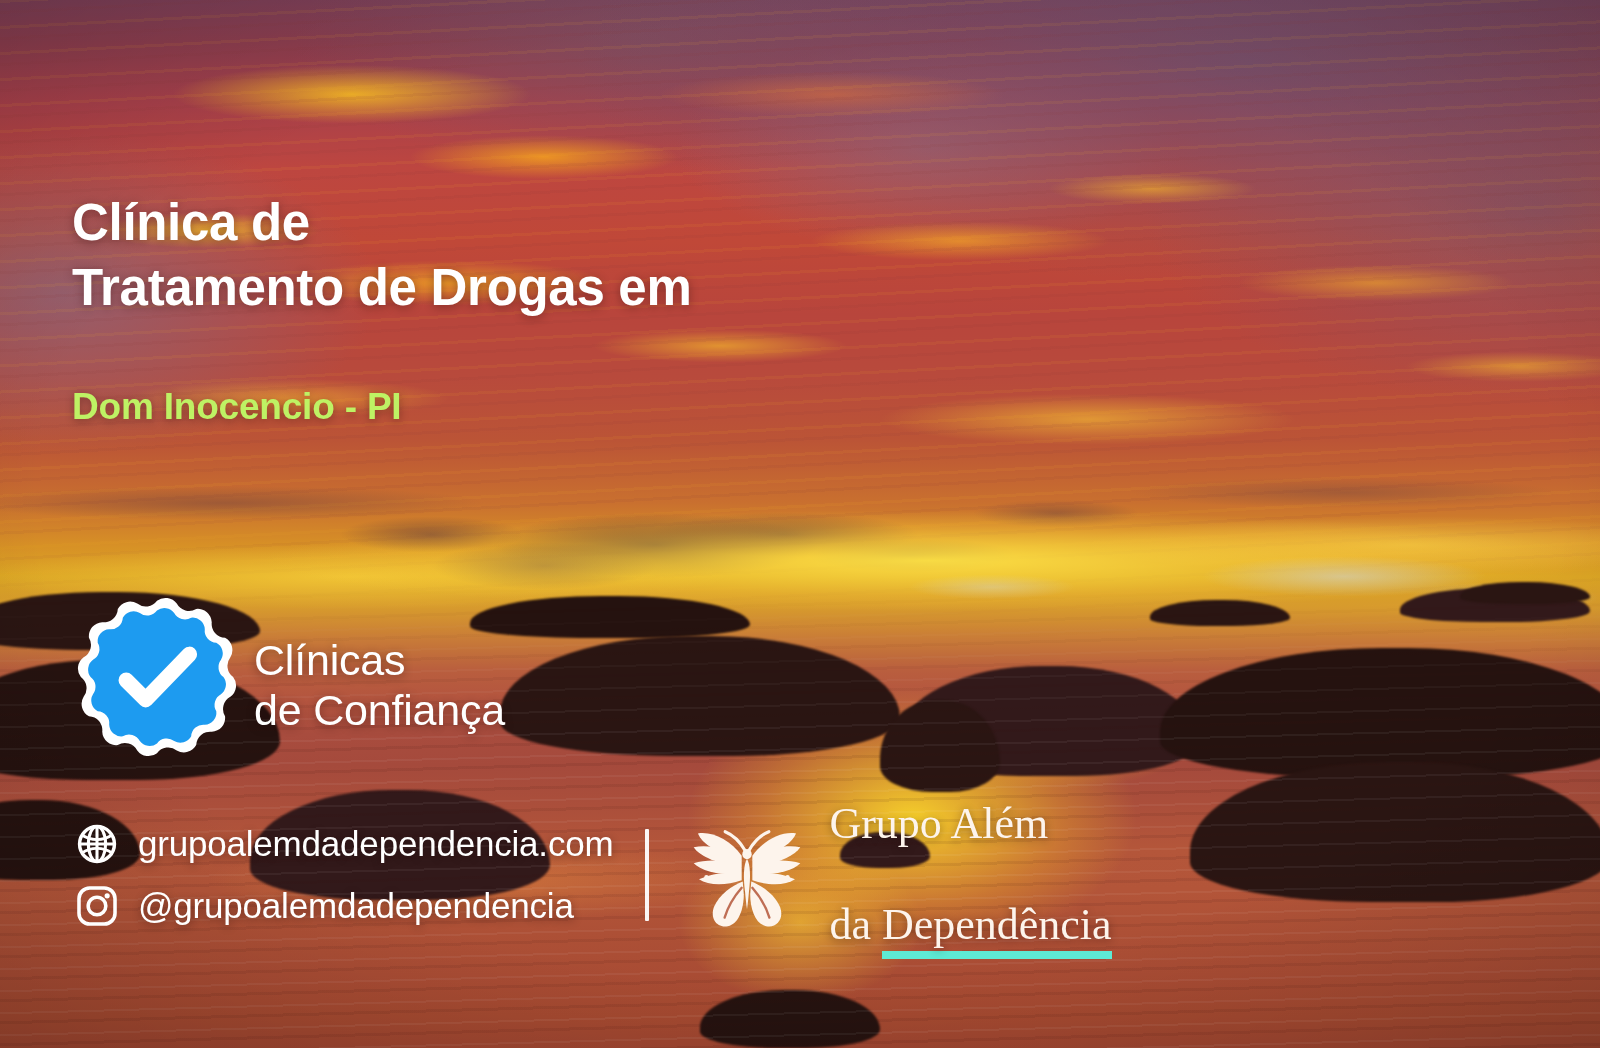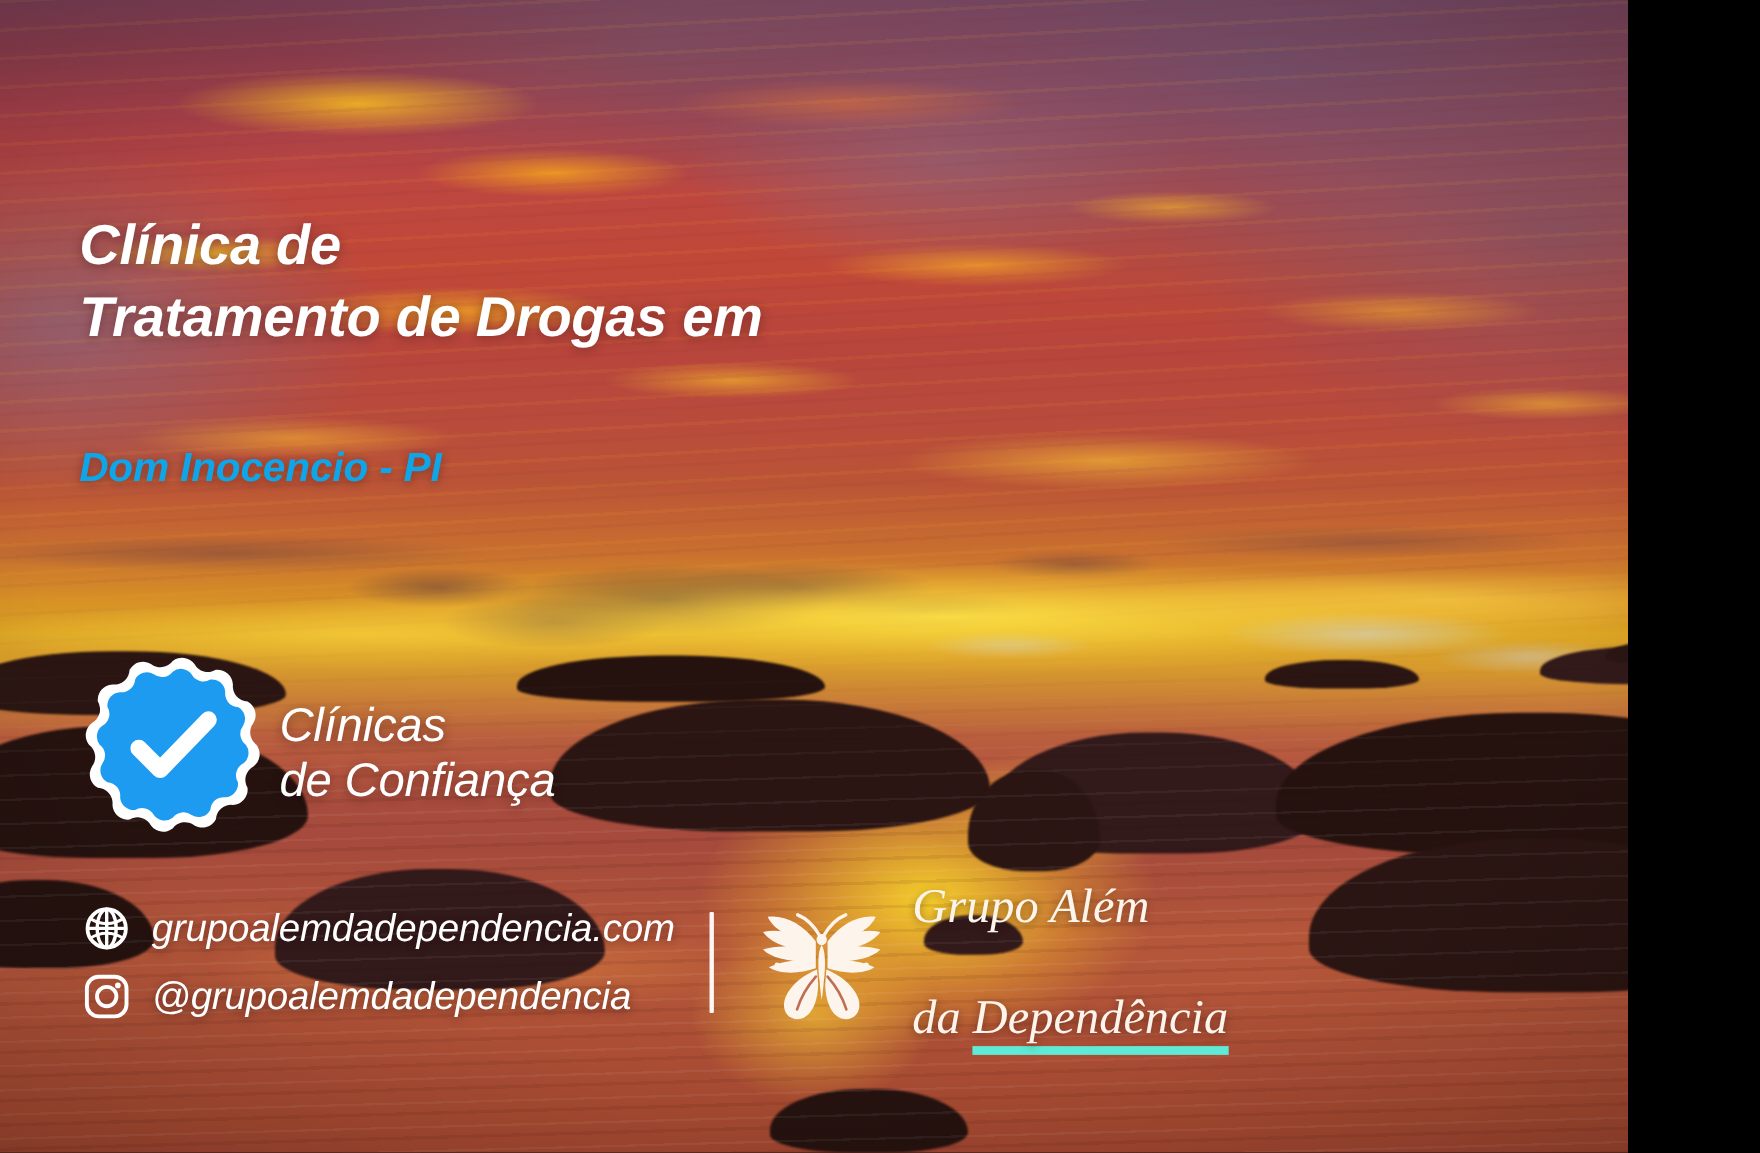--- a/index.html
+++ b/index.html
@@ -7,23 +7,22 @@
   html, body {
     width:1600px; height:1048px;
     overflow:hidden;
     background:#000;
     font-family:"Liberation Sans", sans-serif;
   }
 
   
   #banner {
     position:relative;
-    width:1480px; height:1048px;
+    width:1600px; height:1048px;
     overflow:hidden;
-    font-style:italic;
   }
 
   
   .bg-layer { position:absolute; inset:0; }
 
   
   .bg-base {
     background:
       linear-gradient(to bottom,
         #7d3f57 0%,
@@ -176,22 +175,22 @@
     font-weight:bold;
     font-size:51px;
     line-height:1.28;
     letter-spacing:-0.3px;
     text-shadow:0 2px 10px rgba(40,10,10,.38);
     white-space:pre-line;
   }
 
   .subheadline {
     position:absolute;
-    left:72px; top:404px;
-    color:#0ea5e9;
+    left:72px; top:386px;
+    color:#bef264;
     font-weight:bold;
     font-size:37px;
     letter-spacing:-0.2px;
     text-shadow:0 2px 9px rgba(40,10,10,.38);
   }
 
   
   .trust {
     position:absolute;
     left:76px; top:596px;

